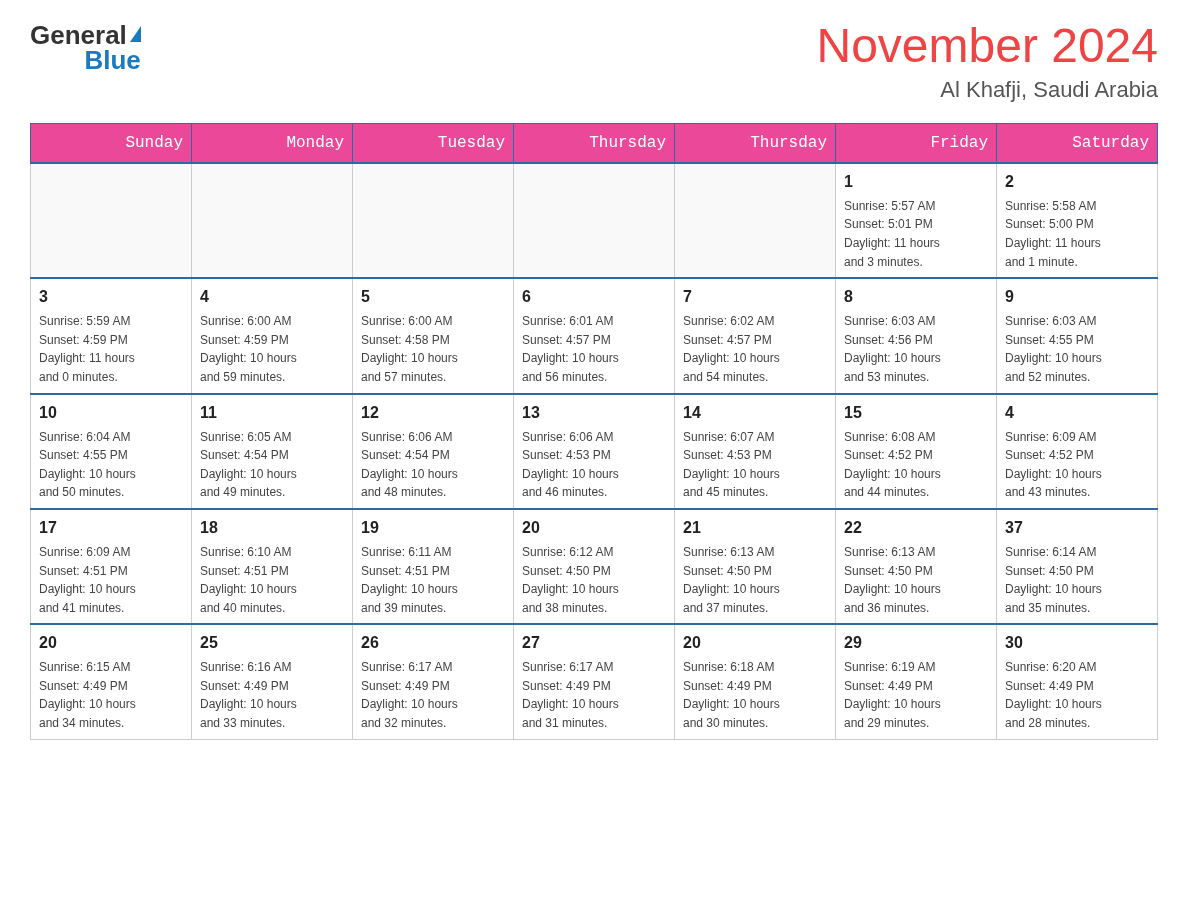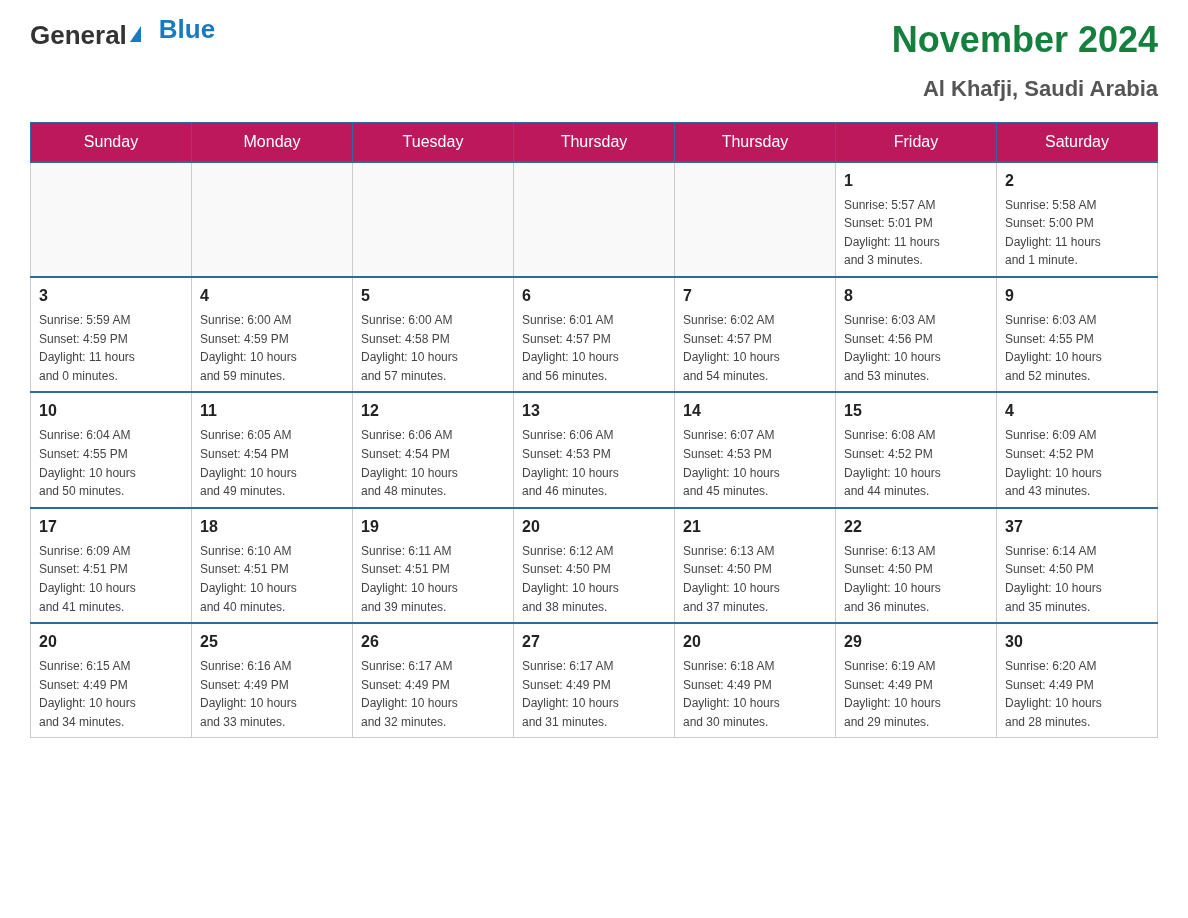--- a/index.html
+++ b/index.html
@@ -10,62 +10,62 @@
       color: #333;
     }
     .header {
       display: flex;
       justify-content: space-between;
       align-items: flex-start;
       margin-bottom: 20px;
     }
     .logo {
       display: flex;
-      flex-direction: row;
-      align-items: flex-start;
+      flex-direction: column;
+      align-items: flex-end;
     }
     .logo-text-general {
       font-size: 26px;
       font-weight: bold;
       color: #333;
     }
     .logo-text-blue {
       font-size: 26px;
       font-weight: bold;
       color: #1a7abf;
       margin-top: -6px;
     }
     .title-section {
       text-align: right;
     }
     .month-title {
-      font-size: 36px;
-      font-weight: 700;
-      color: #15803d;
+      font-size: 48px;
+      font-weight: 400;
+      color: #ef4444;
       line-height: 1.1;
     }
     .location-title {
       font-size: 22px;
       color: #555;
-      margin-top: 16px;
-      font-weight: bold;
+      margin-top: 4px;
     }
     .calendar {
       width: 100%;
       border-collapse: collapse;
       table-layout: fixed;
     }
     .calendar th {
-      background-color: #be185d;
+      background-color: #ec4899;
       color: #fff;
       padding: 10px 8px;
-      text-align: center;
+      text-align: right;
       font-size: 16px;
       font-weight: normal;
       border: 1px solid #2d6a9f;
+      font-family: Liberation Mono, monospace;
     }
     .calendar td {
       vertical-align: top;
       border: 1px solid #ccc;
       padding: 6px 8px;
       height: 110px;
       font-size: 12px;
       color: #333;
       line-height: 1.5;
     }

